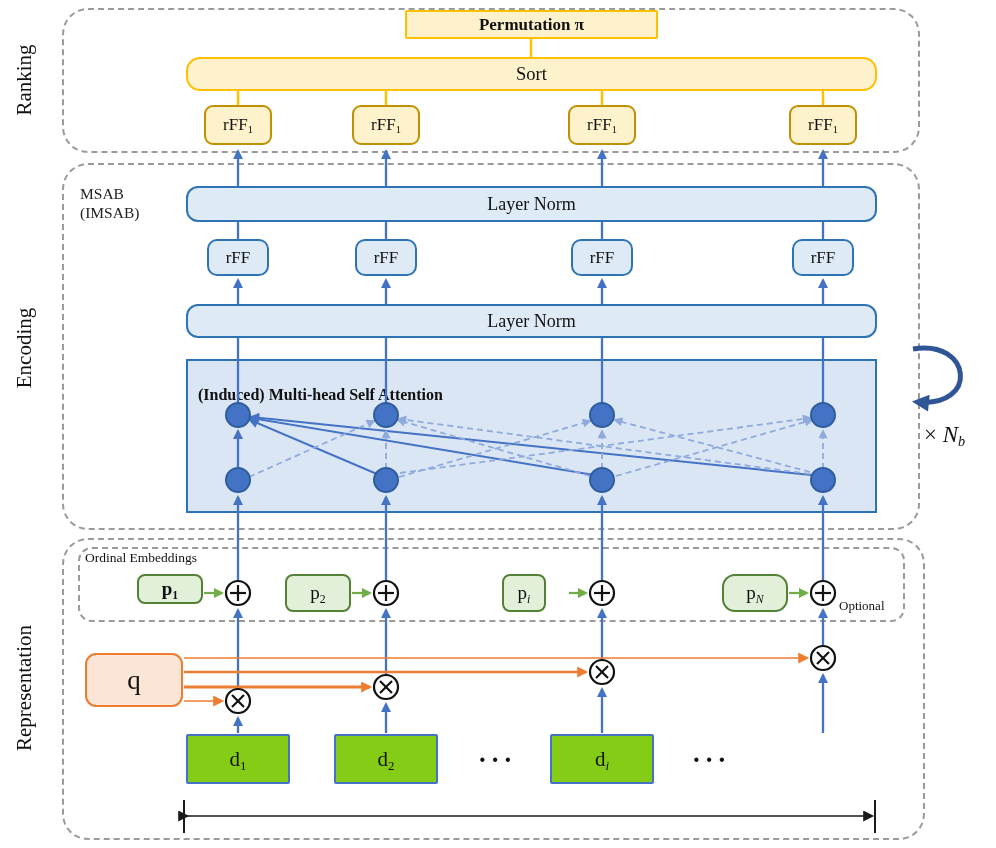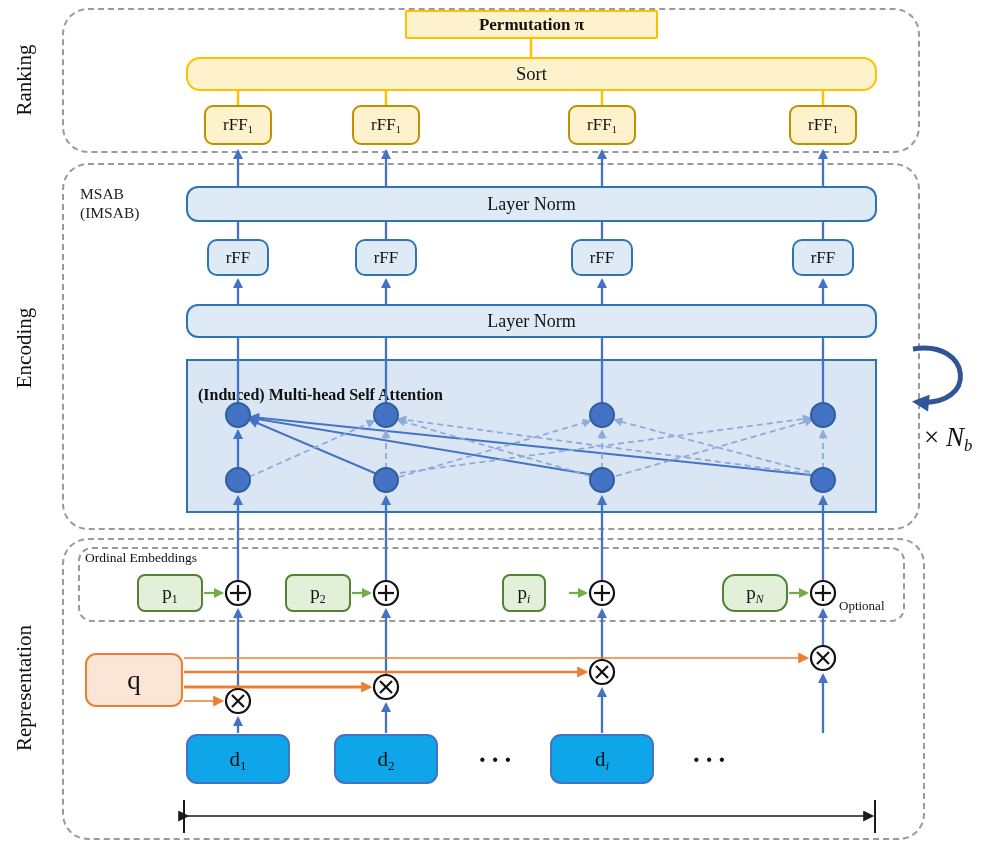--- a/index.html
+++ b/index.html
@@ -10,21 +10,21 @@
   .seclabel{position:absolute;width:220px;height:30px;text-align:center;font-size:21px;
             transform:rotate(-90deg);z-index:6;}
   svg.wires{position:absolute;left:0;top:0;z-index:5;pointer-events:none;}
   .box{position:absolute;display:flex;align-items:center;justify-content:center;
        box-sizing:border-box;z-index:6;text-align:center;}
   .yellow{background:#FEF2CC;border:2.5px solid #FFC000;border-radius:2px;}
   .gold{background:#FEF2CC;border:2.5px solid #BF9000;border-radius:9px;}
   .bluebox{background:#DEEAF6;border:2px solid #2E74B5;border-radius:10px;}
   .greenbox{background:#E2EFD9;border:2px solid #538135;border-radius:8px;}
   .orangebox{background:#FBE5D6;border:2.5px solid #ED7D31;border-radius:11px;}
-  .dbox{background:#0ea5e9;border:2.5px solid #4472C4;border-radius:11px;}
+  .dbox{background:#84cc16;border:2.5px solid #4472C4;border-radius:2px;}
   .attnbox{position:absolute;background:#DBE6F4;border:2px solid #2E74B5;z-index:2;box-sizing:border-box;}
   .attntitle{font-weight:bold;font-size:16px;padding:25px 0 0 10px;}
   .bold{font-weight:bold;}
   sub{font-size:0.62em;vertical-align:-0.3em;line-height:0;}
   .it{font-style:italic;}
   .plain{position:absolute;z-index:6;}
   .dots{position:absolute;z-index:6;font-size:27px;font-weight:bold;letter-spacing:6px;}
   .doclabel{position:absolute;z-index:6;background:#fff;text-align:center;
             font-weight:bold;font-size:17.5px;padding:2px 0;}
 </style>
@@ -238,29 +238,29 @@
 
   <div class="box bluebox" style="left:186px;top:186px;width:691px;height:36px;font-size:18px;border-radius:12px;">Layer Norm</div>
 
   <div class="box bluebox" style="left:207px;top:239px;width:62px;height:37px;font-size:17px;">rFF</div>
   <div class="box bluebox" style="left:355px;top:239px;width:62px;height:37px;font-size:17px;">rFF</div>
   <div class="box bluebox" style="left:571px;top:239px;width:62px;height:37px;font-size:17px;">rFF</div>
   <div class="box bluebox" style="left:792px;top:239px;width:62px;height:37px;font-size:17px;">rFF</div>
 
   <div class="box bluebox" style="left:186px;top:304px;width:691px;height:34px;font-size:18px;border-radius:12px;">Layer Norm</div>
 
-  <div class="plain" style="left:924px;top:422px;font-size:27px;">
+  <div class="plain" style="left:924px;top:422px;font-size:23px;">
     <span>×</span>
     <span class="it">N</span><sub class="it">b</sub>
   </div>
 
   <div class="plain" style="left:85px;top:550px;font-size:13.5px;">Ordinal Embeddings</div>
   <div class="plain" style="left:839px;top:598px;font-size:13px;">Optional</div>
 
-  <div class="box greenbox" style="left:137px;top:574px;width:66px;height:38px;font-size:19px;">
+  <div class="box greenbox" style="left:137px;top:574px;width:66px;height:30px;font-size:19px;font-weight:bold;">
     <span><span>p</span><sub>1</sub></span>
   </div>
   <div class="box greenbox" style="left:285px;top:574px;width:66px;height:38px;font-size:19px;">
     <span><span>p</span><sub>2</sub></span>
   </div>
   <div class="box greenbox" style="left:502px;top:574px;width:44px;height:38px;font-size:19px;">
     <span><span>p</span><sub class="it">i</sub></span>
   </div>
   <div class="box greenbox" style="left:722px;top:574px;width:66px;height:38px;font-size:19px;border-radius:13px;">
     <span><span>p</span><sub class="it">N</sub></span>

